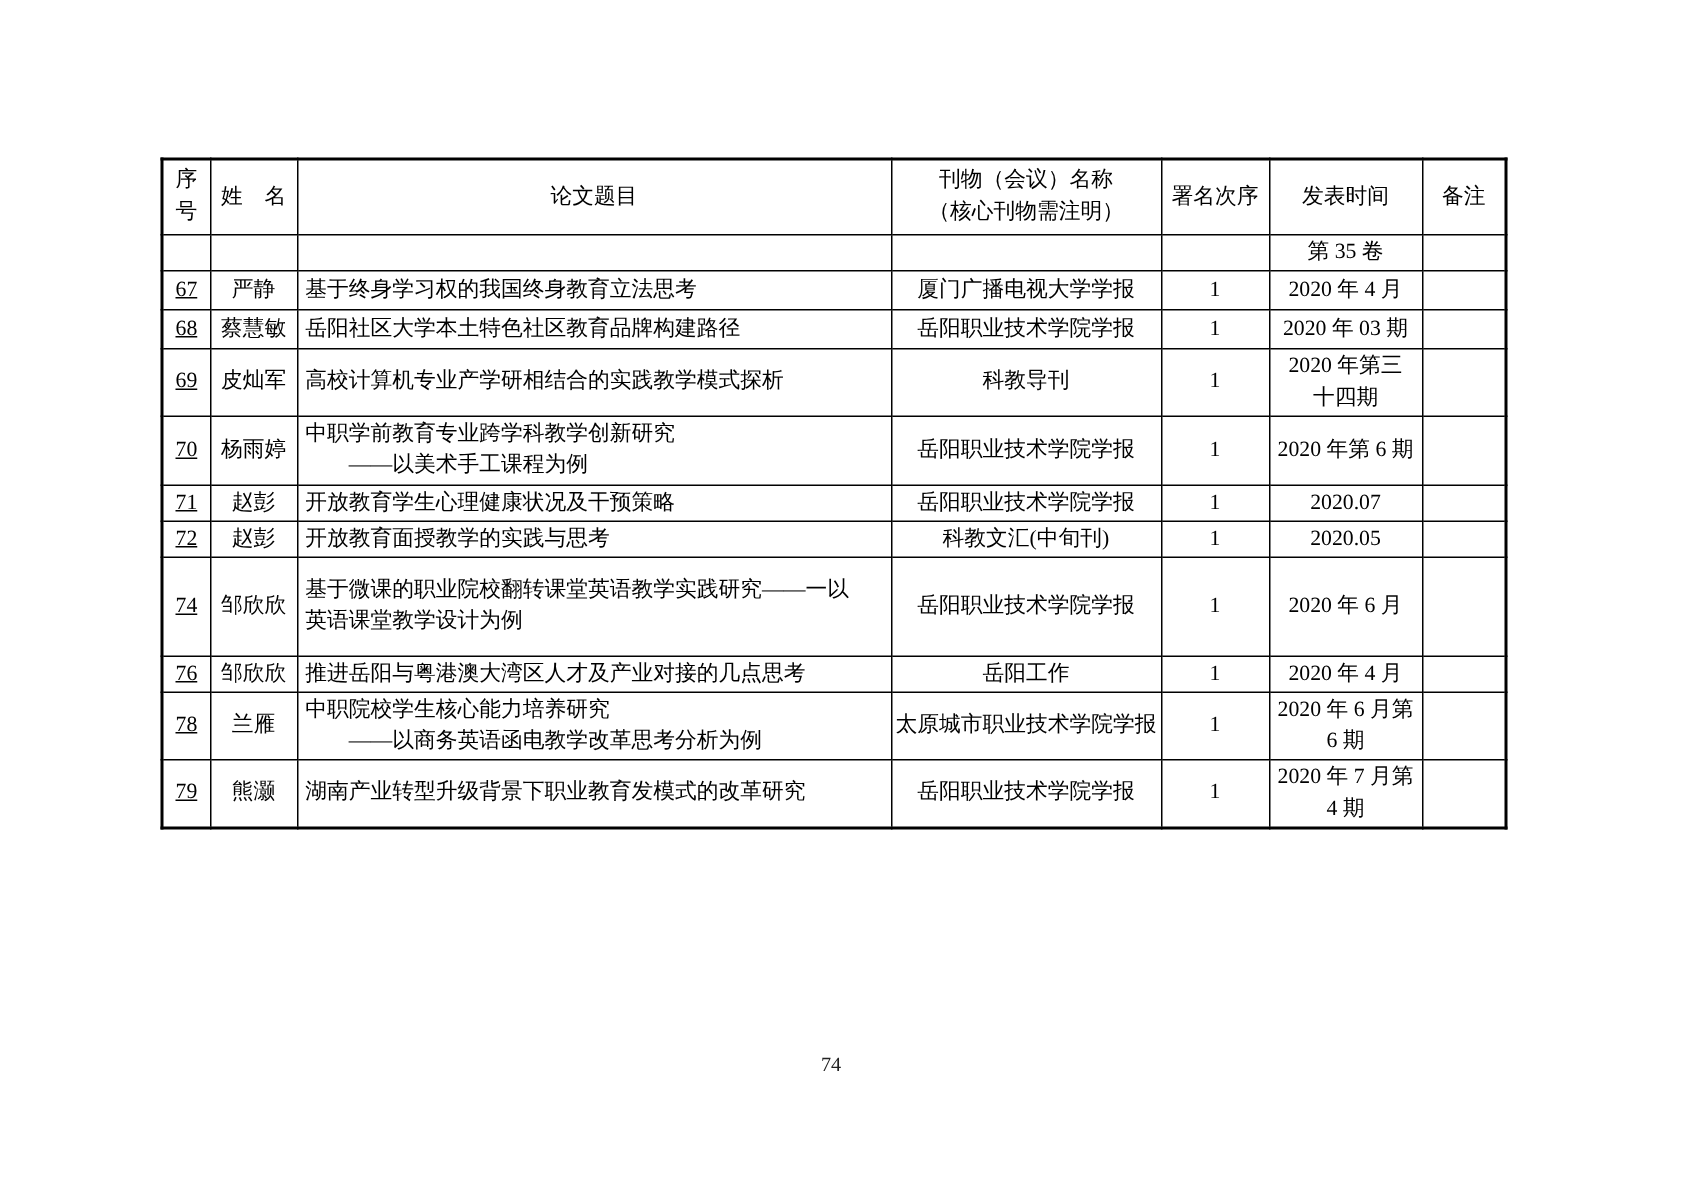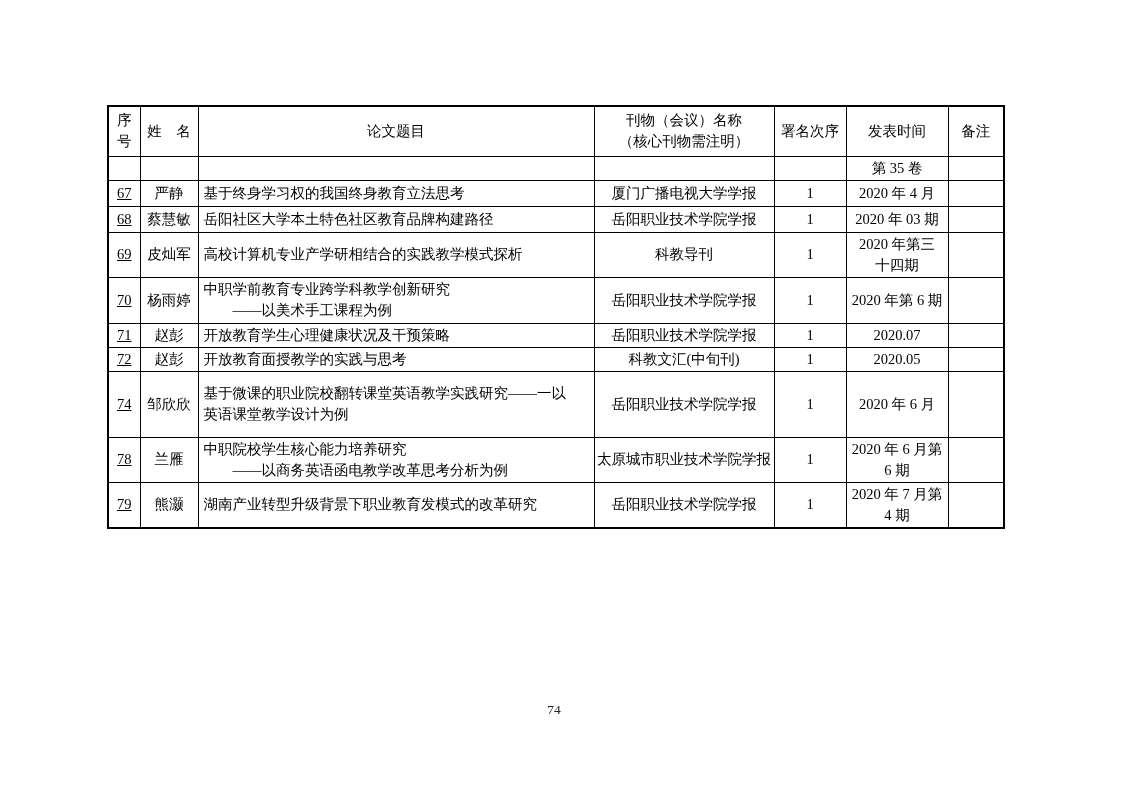--- a/index.html
+++ b/index.html
@@ -146,20 +146,29 @@
         <tr style="height: 66px;">
           <td class="cell-no">74</td>
           <td class="cell-name">邹欣欣</td>
           <td class="cell-title">基于微课的职业院校翻转课堂英语教学实践研究——一以
 英语课堂教学设计为例</td>
           <td class="cell-journal">岳阳职业技术学院学报</td>
           <td class="cell-order">1</td>
           <td class="cell-date">2020 年  6 月</td>
           <td class="cell-note"></td>
         </tr>
+        <tr style="height: 24px;">
+          <td class="cell-no">76</td>
+          <td class="cell-name">邹欣欣</td>
+          <td class="cell-title">推进岳阳与粤港澳大湾区人才及产业对接的几点思考</td>
+          <td class="cell-journal">岳阳工作</td>
+          <td class="cell-order">1</td>
+          <td class="cell-date">2020 年  4 月</td>
+          <td class="cell-note"></td>
+        </tr>
         <tr style="height: 44px;">
           <td class="cell-no">78</td>
           <td class="cell-name">兰雁</td>
           <td class="cell-title">中职院校学生核心能力培养研究
 　　——以商务英语函电教学改革思考分析为例</td>
           <td class="cell-journal">太原城市职业技术学院学报</td>
           <td class="cell-order">1</td>
           <td class="cell-date">2020 年 6 月第
 6 期</td>
           <td class="cell-note"></td>

